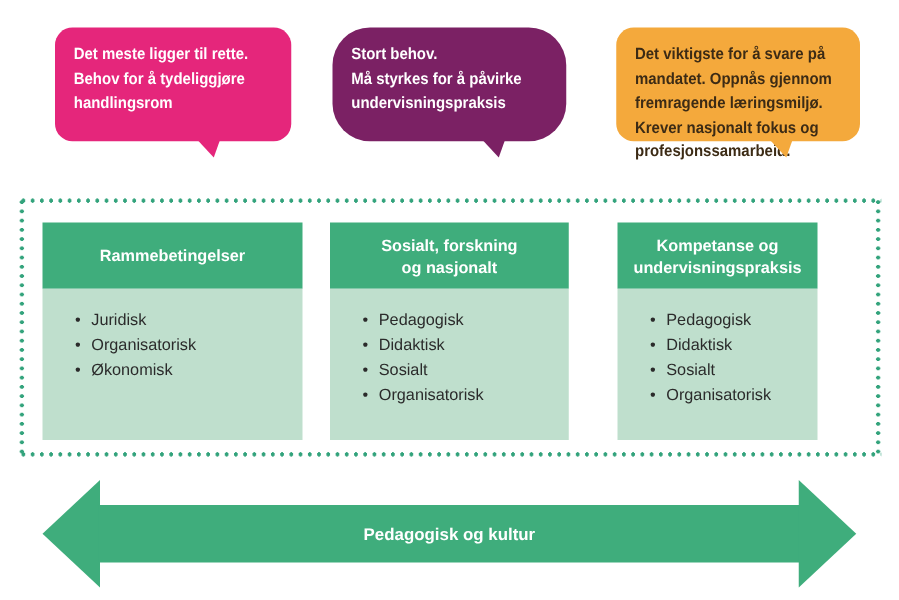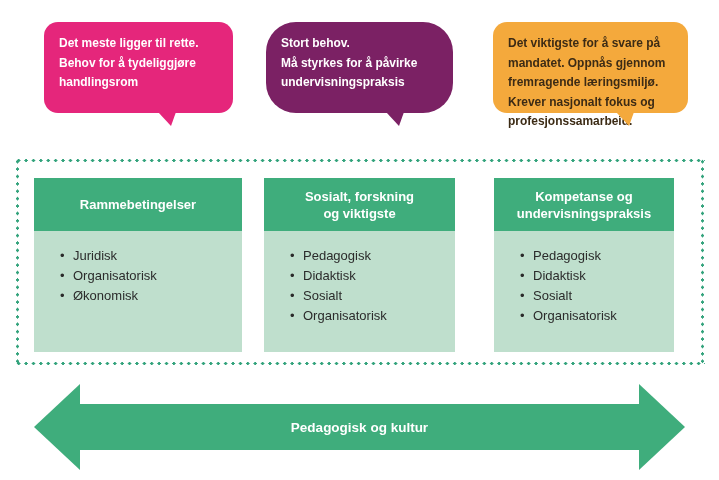--- a/index.html
+++ b/index.html
@@ -68,21 +68,21 @@
   .dots-left{left:0;}
   .dots-right{right:0;}
 
   
   .card{
     position:absolute;top:20px;height:174px;
     display:flex;flex-direction:column;
   }
   .card-1{left:19px;width:208px;}
   .card-2{left:249px;width:191px;}
-  .card-3{left:479px;width:180px;}
+  .card-3{left:479px;width:160px;}
   .card-header{
     height:53px;background:var(--green);color:#ffffff;
     font-weight:bold;font-size:13px;line-height:17px;
     display:flex;flex-direction:column;align-items:center;justify-content:center;
     text-align:center;
   }
   .card-body{
     flex:1;background:var(--light-green);color:var(--body-text);
   }
   .card-list{
@@ -172,21 +172,21 @@
           <li>Juridisk</li>
           <li>Organisatorisk</li>
           <li>Økonomisk</li>
         </ul>
       </div>
     </div>
 
     <div class="card card-2">
       <div class="card-header">
         <div>Sosialt, forskning</div>
-        <div>og viktigste</div>
+        <div>og nasjonalt</div>
       </div>
       <div class="card-body">
         <ul class="card-list">
           <li>Pedagogisk</li>
           <li>Didaktisk</li>
           <li>Sosialt</li>
           <li>Organisatorisk</li>
         </ul>
       </div>
     </div>

